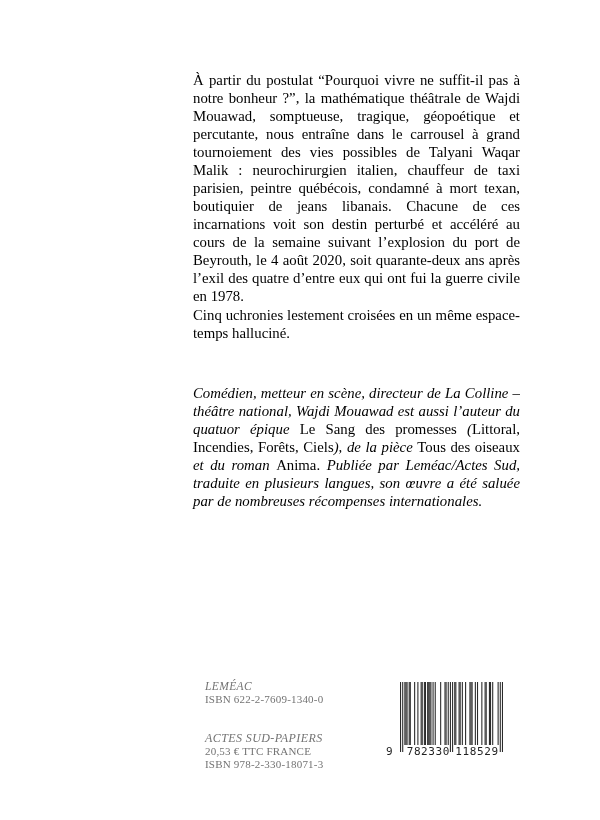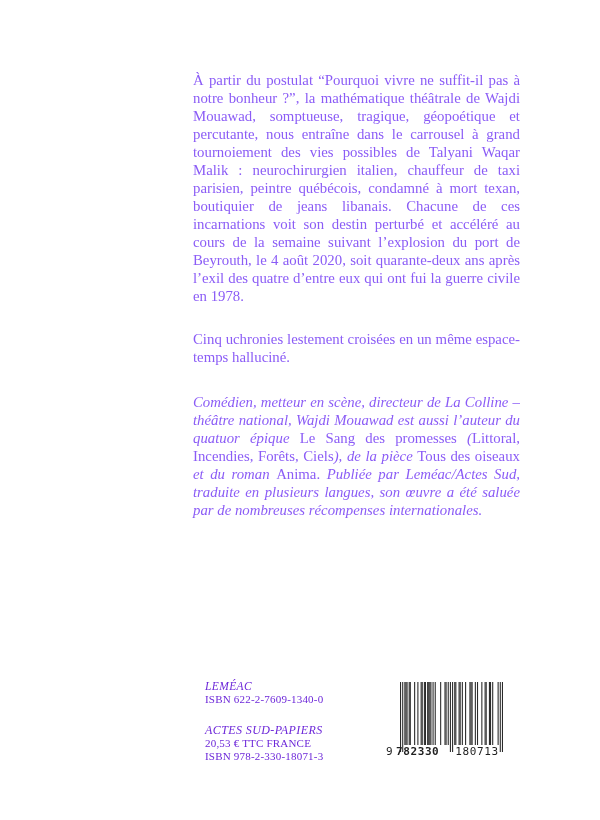--- a/index.html
+++ b/index.html
@@ -20,46 +20,46 @@
   .text-block {
     position: absolute;
     left: 193px;
     top: 71px;
     width: 327px;
   }
   .body-text {
     font-size: 14.8px;
     line-height: 18px;
     text-align: justify;
-    color: #8b5cf6;
+    color: #000000;
   }
-  .para2 { margin-top: 25px; }
-  .bio { margin-top: 27px; font-style: italic; }
+  .para2 { margin-top: 1px; }
+  .bio { margin-top: 42px; font-style: italic; }
   .bio span.italic { font-style: italic; }
   .bio span.roman  { font-style: normal; }
 
   
   .publisher-block {
     position: absolute;
     left: 205px;
     top: 679px;
-    color: #6d28d9;
+    color: #737373;
   }
   .pub-name {
     font-style: italic;
     font-size: 11.5px;
     line-height: 14px;
     letter-spacing: 0.4px;
   }
   .pub-line {
     font-size: 11px;
     line-height: 13.5px;
     letter-spacing: 0.2px;
   }
-  .actes-name { margin-top: 16px; font-size: 12px; }
+  .actes-name { margin-top: 24px; font-size: 12px; }
 
   
   .barcode {
     position: absolute;
     left: 384px;
     top: 682px;
     width: 125px;
     height: 78px;
   }
   .barcode svg {
@@ -72,21 +72,21 @@
     position: absolute;
     top: 63px;
     left: 0;
     width: 125px;
     height: 14px;
     font-family: "DejaVu Sans Mono", monospace;
     font-size: 11px;
     color: #1f1f1f;
   }
   .bc-first { position: absolute; left: 2px; top: 0; }
-  .bc-left  { position: absolute; left: 12px; width: 46px; top: 0; text-align: left; letter-spacing: 0.6px; font-weight: bold; }
+  .bc-left  { position: absolute; left: 20px; width: 46px; top: 0; text-align: right; letter-spacing: 0.6px; }
   .bc-right { position: absolute; left: 70px; width: 46px; top: 0; text-align: center; letter-spacing: 0.6px; }
 </style>
 </head>
 <body>
 
 <div class="page">
 
   <div class="text-block">
     <p class="body-text">À partir du postulat “Pourquoi vivre ne suffit-il pas à notre bonheur ?”, la mathématique théâtrale de Wajdi Mouawad, somptueuse, tragique, géopoétique et percutante, nous entraîne dans le carrousel à grand tournoiement des vies possibles de Talyani Waqar Malik : neurochirurgien italien, chauffeur de taxi parisien, peintre québécois, condamné à mort texan, boutiquier de jeans libanais. Chacune de ces incarnations voit son destin perturbé et accéléré au cours de la semaine suivant l’explosion du port de Beyrouth, le 4 août 2020, soit quarante-deux ans après l’exil des quatre d’entre eux qui ont fui la guerre civile en 1978.</p>
     <p class="body-text para2">Cinq uchronies lestement croisées en un même espace-temps halluciné.</p>
@@ -147,17 +147,17 @@
         <rect x="82" y="0" width="1" height="63" fill="#2b2b2b"></rect>
         <rect x="83" y="0" width="1" height="63" fill="#2b2b2b"></rect>
         <rect x="85" y="0" width="1" height="63" fill="#2b2b2b"></rect>
         <rect x="90" y="0" width="1" height="63" fill="#2b2b2b"></rect>
         <rect x="92" y="0" width="1" height="70" fill="#2b2b2b"></rect>
         <rect x="94" y="0" width="1" height="70" fill="#2b2b2b"></rect>
       </svg>
     <div class="barcode-digits">
       <span class="bc-first">9</span>
       <span class="bc-left">782330</span>
-      <span class="bc-right">180713</span>
+      <span class="bc-right">118529</span>
     </div>
   </div>
 
 </div>
 
 </body></html>

